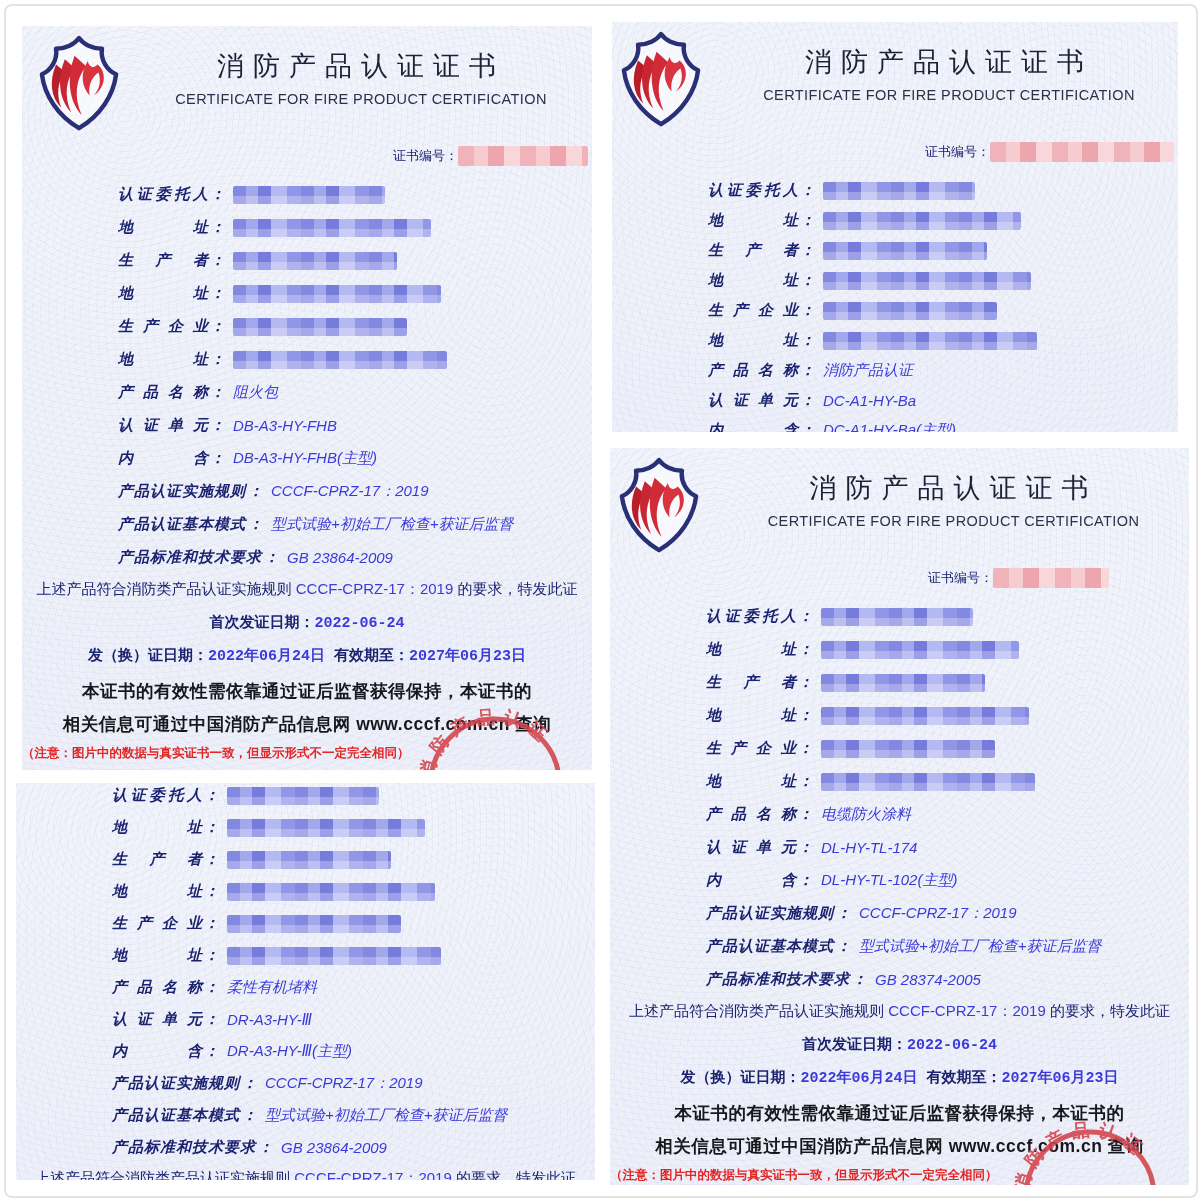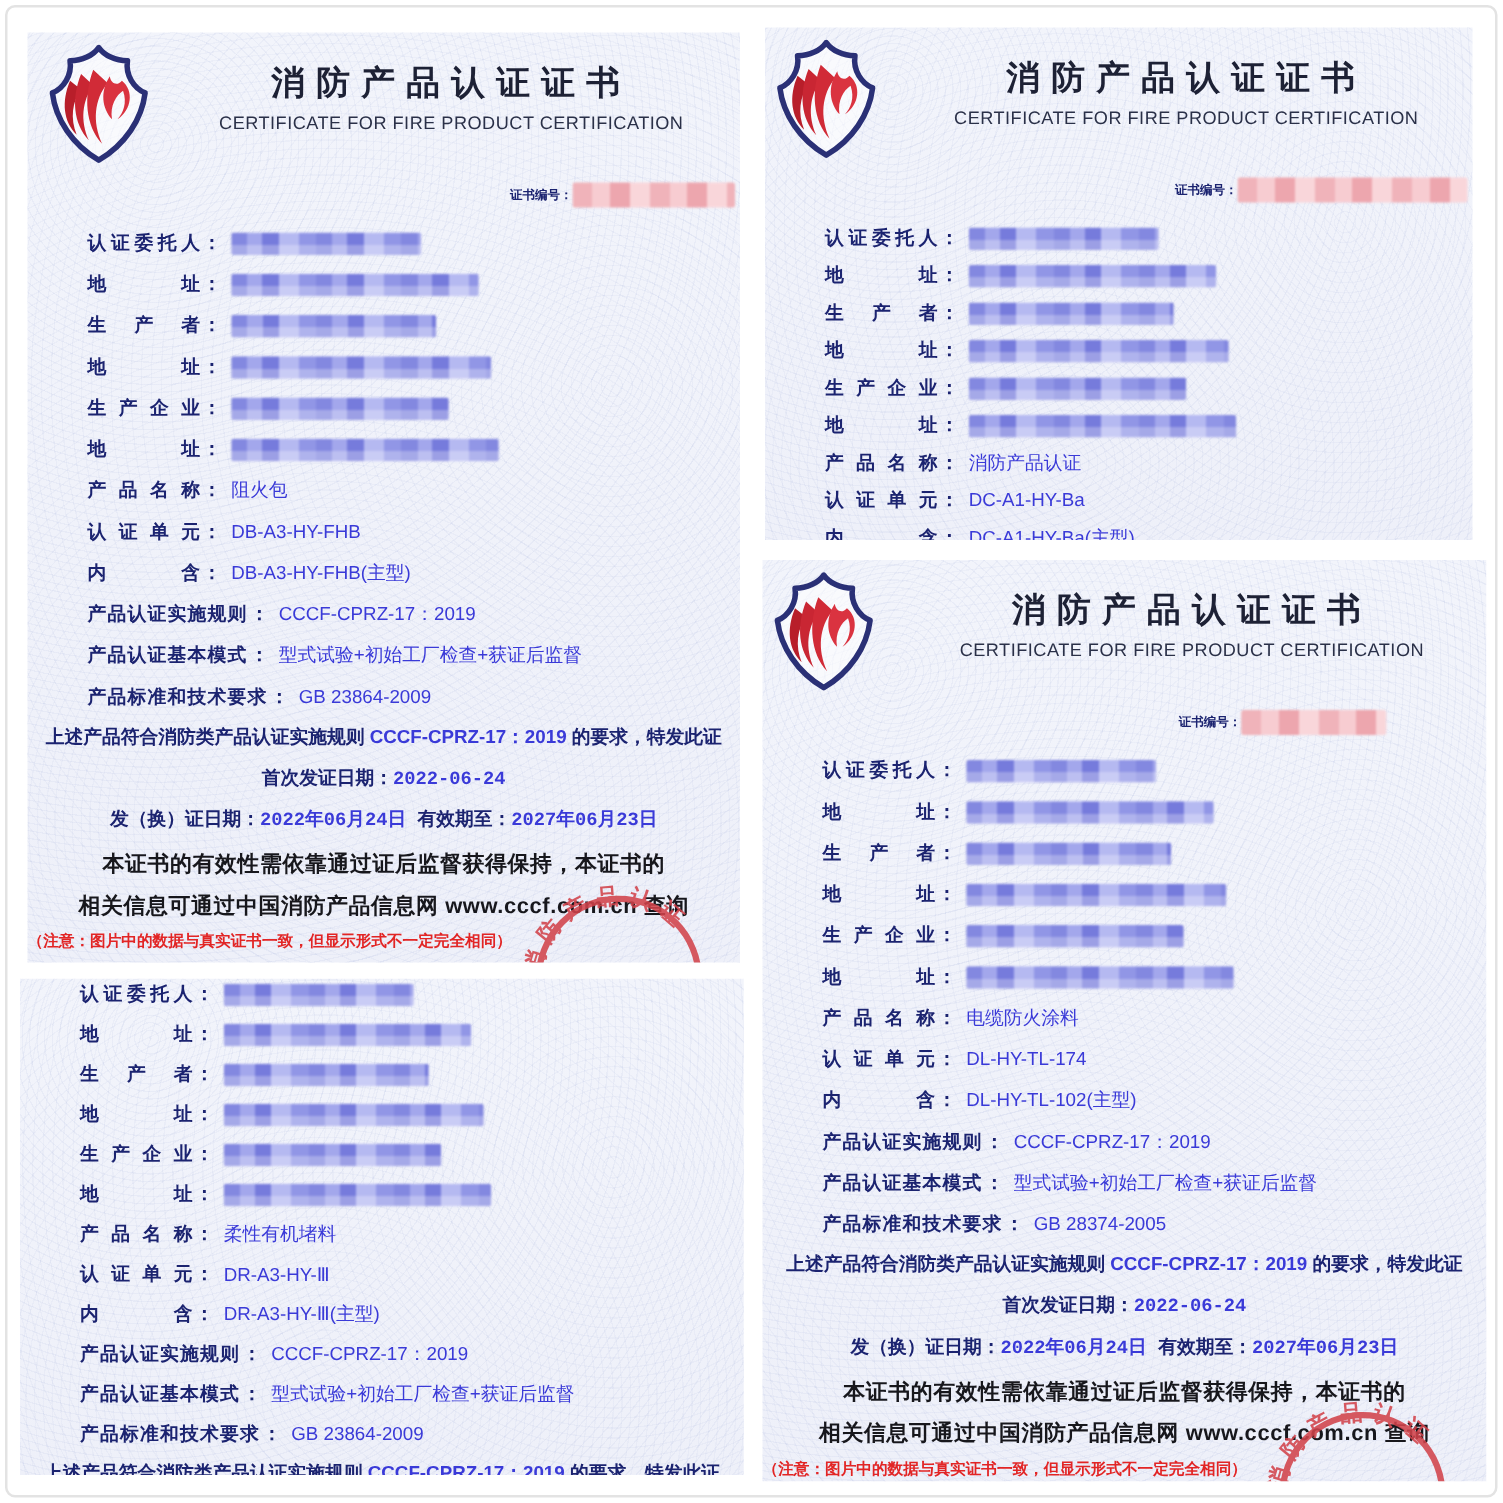--- a/index.html
+++ b/index.html
@@ -24,55 +24,55 @@
   #cert-tl{left:22px;top:26px;width:570px;height:744px;}
   #cert-tr{left:612px;top:22px;width:566px;height:410px;}
   #cert-bl{left:16px;top:783px;width:579px;height:397px;}
   #cert-br{left:610px;top:448px;width:579px;height:737px;}
 
   
   .cert-head{position:relative;height:102px;padding-top:10px;}
   .logo{position:absolute;left:4px;top:4px;width:106px;height:108px;}
   #cert-tr .logo,#cert-br .logo{left:-4px;}
   .titles{margin-left:118px;margin-right:10px;text-align:center;}
-  .title{font-size:27px;font-weight:bold;color:#1d2135;letter-spacing:9px;margin:12px 0 7px;}
+  .title{font-size:27px;font-weight:normal;color:#1d2135;letter-spacing:9px;margin:12px 0 7px;}
   .subtitle{font-size:14.5px;color:#2a3048;letter-spacing:.4px;font-weight:500;}
 
   .certno{height:24px;margin:8px 4px 14px 0;text-align:right;white-space:nowrap;}
-  .certno-label{font-size:10px;font-weight:bold;color:#1b2370;vertical-align:middle;}
+  .certno-label{font-size:13px;font-weight:normal;color:#1b2370;vertical-align:middle;}
   #cert-br .certno{margin-right:80px;}
 
   
   .redact{display:inline-block;height:18px;border-radius:2px;vertical-align:middle;filter:blur(.7px);}
   .redact.blue{
     background:
       linear-gradient(180deg, rgba(255,255,255,0) 0 55%, rgba(255,255,255,.28) 55% 100%),
       repeating-linear-gradient(90deg,#8388e0 0 13px,#a3a7ec 13px 25px,#767bdc 25px 38px,#b5b9f1 38px 54px,#9196e6 54px 68px);
   }
   .redact.pink{
     height:20px;
     background:repeating-linear-gradient(90deg,#f0b3ba 0 16px,#f7ccd1 16px 30px,#eda6ae 30px 46px,#f9d6da 46px 62px);
   }
   #cert-tl .certno .redact{width:130px;}
   #cert-tr .certno .redact{width:184px;}
   #cert-br .certno .redact{width:116px;}
 
   
-  .rows{padding-left:48px;}
+  .rows{padding-left:96px;font-style:italic;}
   .row{height:21px;margin-bottom:12px;font-size:15px;display:flex;align-items:center;white-space:nowrap;}
   #cert-tr .row{margin-bottom:9px;}
   #cert-bl .row{margin-bottom:11px;}
   .row.cut{margin-top:-12px;}
   .lbl{font-weight:bold;color:#1b2370;letter-spacing:1px;}
   .lbl.j{display:inline-block;width:90px;text-align:justify;text-align-last:justify;letter-spacing:0;}
   .colon{font-weight:bold;color:#1b2370;margin:0 8px 0 2px;}
   .val{color:#3a3ad8;}
 
   
-  .statement{font-size:15px;font-weight:bold;color:#1b2370;text-align:center;margin:4px 6px 14px;white-space:nowrap;}
+  .statement{font-size:15px;font-weight:normal;color:#1b2370;text-align:center;margin:4px 6px 14px;white-space:nowrap;}
   .dateline{font-size:15px;font-weight:bold;text-align:center;margin:0 0 14px;white-space:nowrap;font-family:Liberation Mono, monospace;}
   .navy{color:#1b2370;}
   .blue{color:#3a3ad8;}
   .footer-bold{font-size:17.5px;font-weight:bold;color:#17171c;text-align:center;margin:4px 16px 9px;letter-spacing:.5px;}
   .note{font-size:12.5px;font-weight:bold;color:#e22525;margin:0;}
 
   
   .stamp{position:absolute;width:178px;height:178px;opacity:.88;}
   #cert-tl .stamp{right:8px;bottom:-102px;}
   #cert-br .stamp{right:10px;bottom:-100px;}

